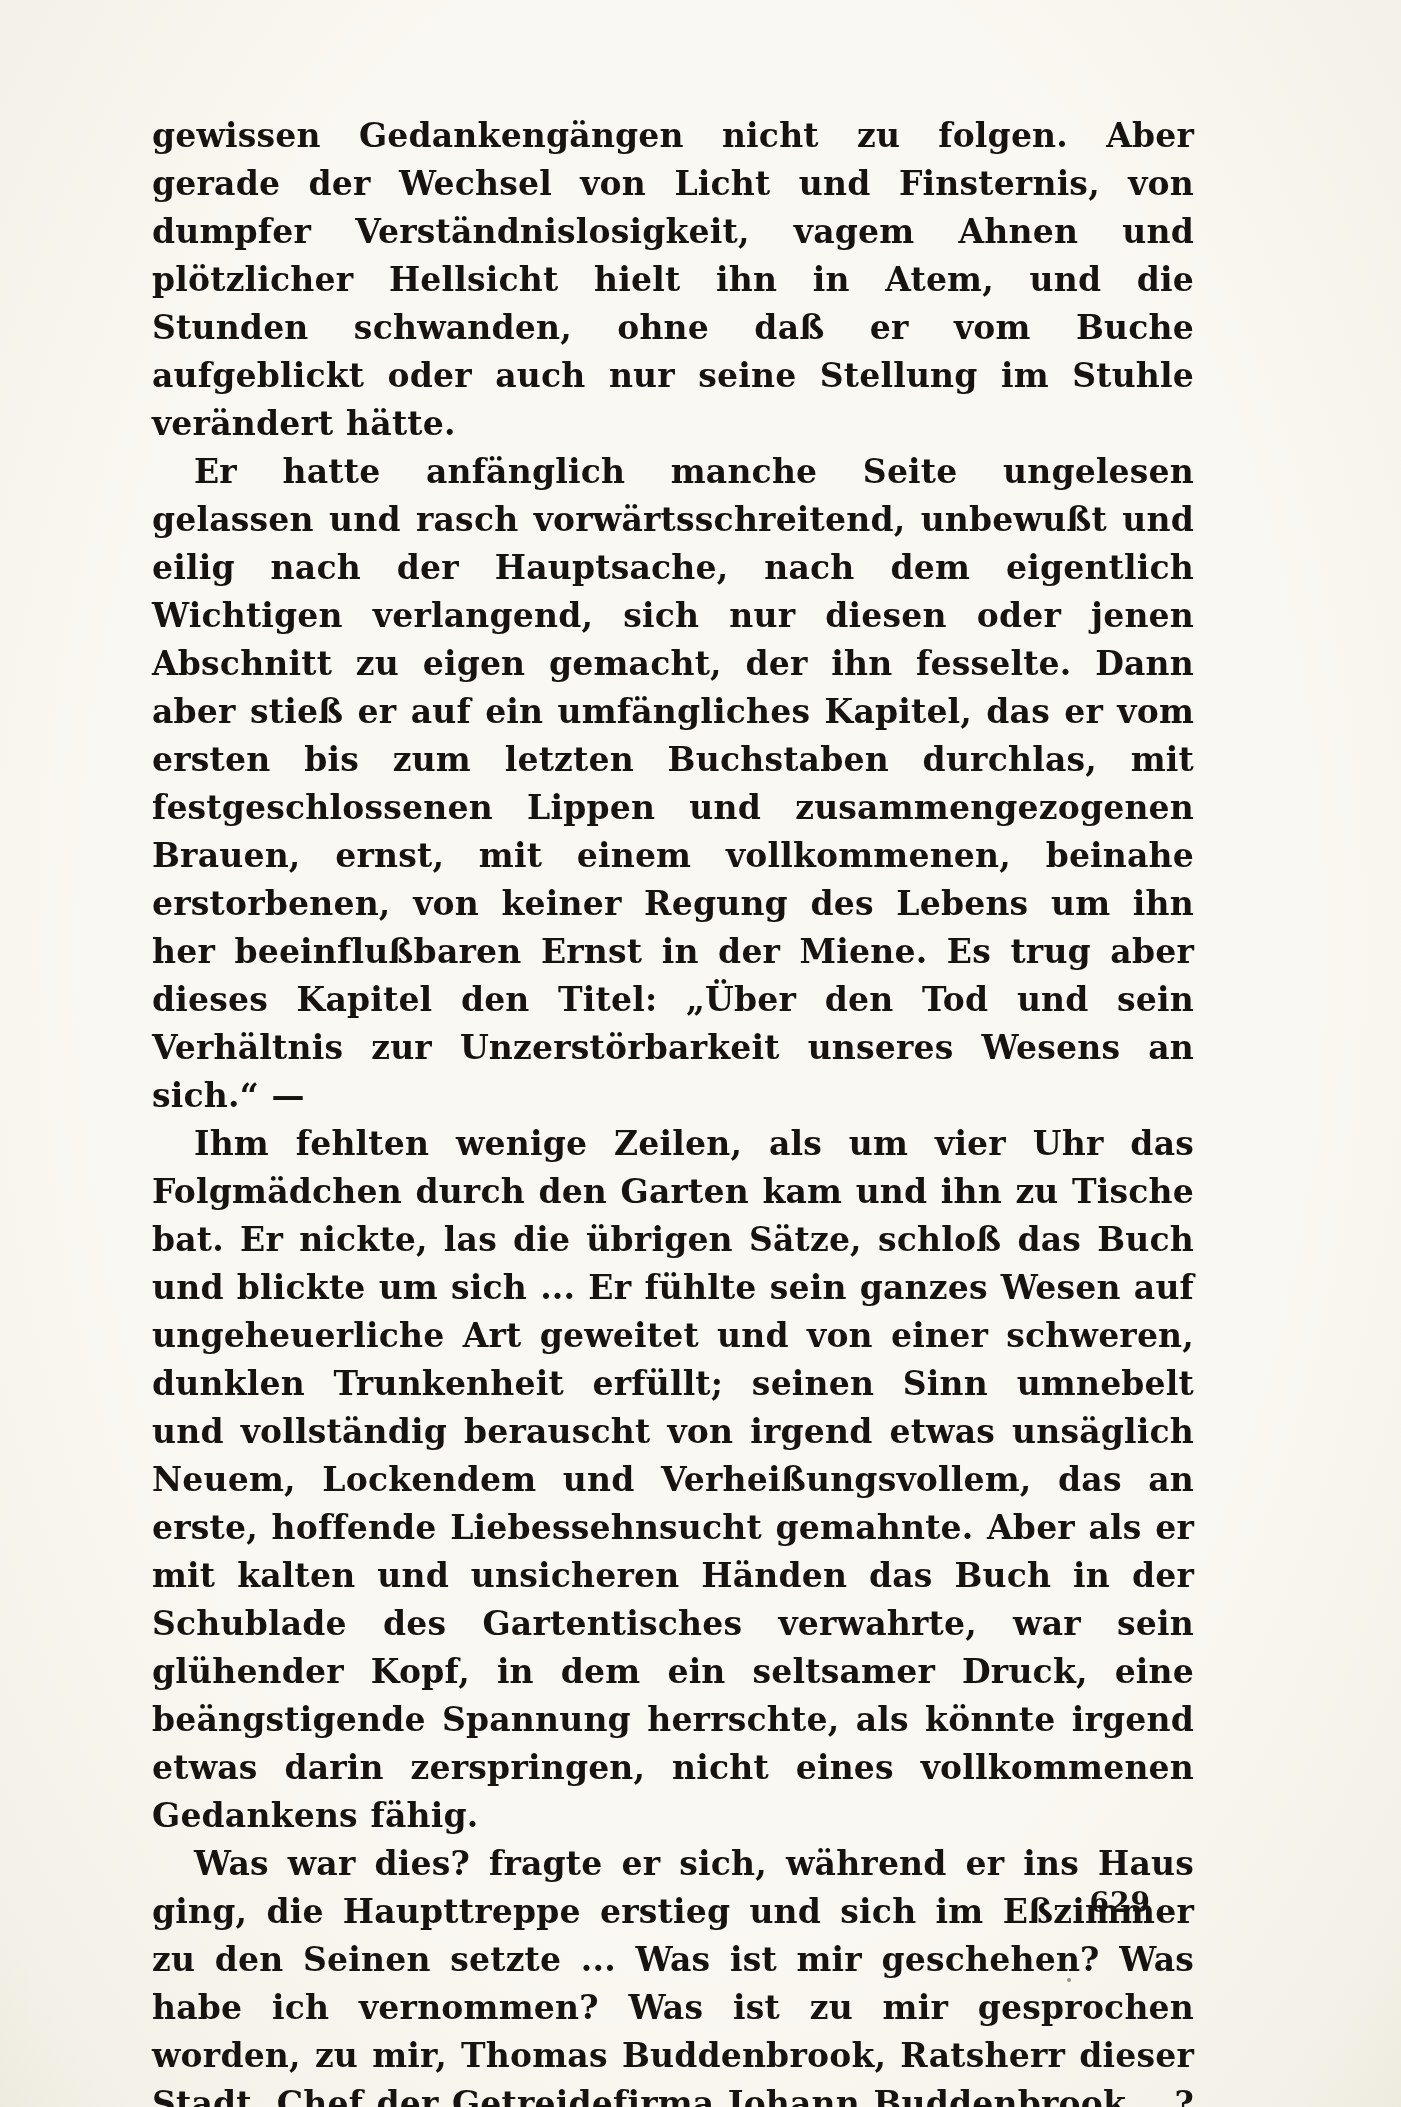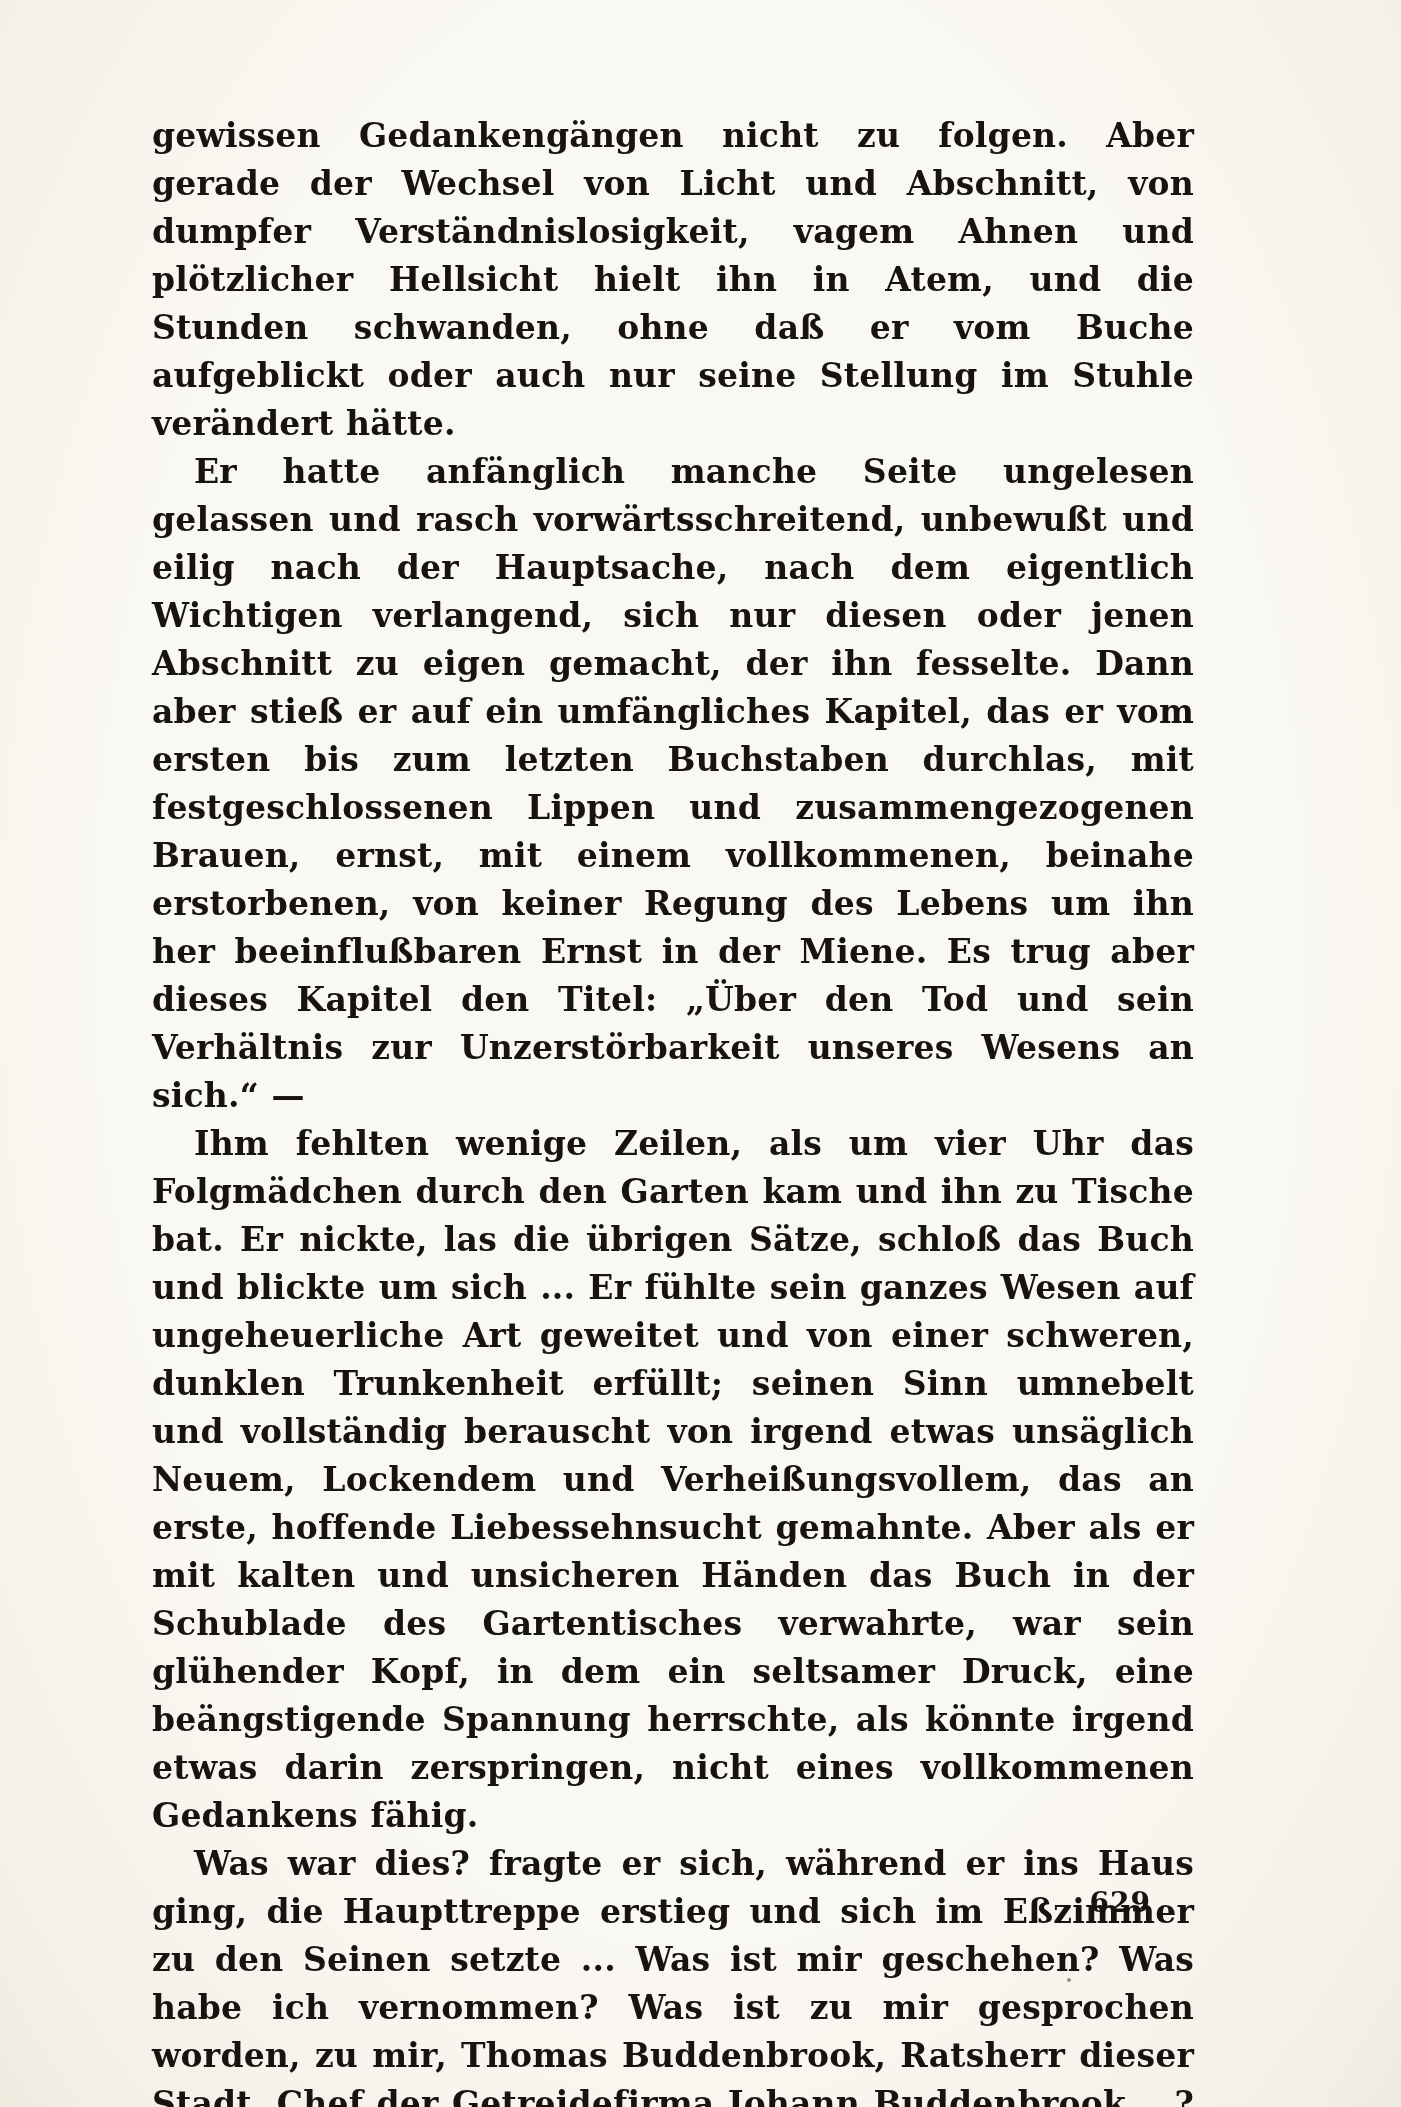--- a/index.html
+++ b/index.html
@@ -55,21 +55,21 @@
     border-radius: 50%;
     background: #6b675e;
     opacity: 0.7;
   }
 </style>
 </head>
 <body>
 
 <div class="page">
   <div class="text-block">
-    <p class="para continuation">gewissen Gedankengängen nicht zu folgen. Aber gerade der Wechsel von Licht und Abschnitt, von dumpfer Verständnislosigkeit, vagem Ahnen und plötzlicher Hellsicht hielt ihn in Atem, und die Stunden schwanden, ohne daß er vom Buche aufgeblickt oder auch nur seine Stellung im Stuhle verändert hätte.</p>
+    <p class="para continuation">gewissen Gedankengängen nicht zu folgen. Aber gerade der Wechsel von Licht und Finsternis, von dumpfer Verständnislosigkeit, vagem Ahnen und plötzlicher Hellsicht hielt ihn in Atem, und die Stunden schwanden, ohne daß er vom Buche aufgeblickt oder auch nur seine Stellung im Stuhle verändert hätte.</p>
     <p class="para">Er hatte anfänglich manche Seite ungelesen gelassen und rasch vorwärtsschreitend, unbewußt und eilig nach der Hauptsache, nach dem eigentlich Wichtigen verlangend, sich nur diesen oder jenen Abschnitt zu eigen gemacht, der ihn fesselte. Dann aber stieß er auf ein umfängliches Kapitel, das er vom ersten bis zum letzten Buchstaben durchlas, mit festgeschlossenen Lippen und zusammengezogenen Brauen, ernst, mit einem vollkommenen, beinahe erstorbenen, von keiner Regung des Lebens um ihn her beeinflußbaren Ernst in der Miene. Es trug aber dieses Kapitel den Titel: „Über den Tod und sein Verhältnis zur Unzerstörbarkeit unseres Wesens an sich.“ —</p>
     <p class="para">Ihm fehlten wenige Zeilen, als um vier Uhr das Folgmädchen durch den Garten kam und ihn zu Tische bat. Er nickte, las die übrigen Sätze, schloß das Buch und blickte um sich ... Er fühlte sein ganzes Wesen auf ungeheuerliche Art geweitet und von einer schweren, dunklen Trunkenheit erfüllt; seinen Sinn umnebelt und vollständig berauscht von irgend etwas unsäglich Neuem, Lockendem und Verheißungsvollem, das an erste, hoffende Liebessehnsucht gemahnte. Aber als er mit kalten und unsicheren Händen das Buch in der Schublade des Gartentisches verwahrte, war sein glühender Kopf, in dem ein seltsamer Druck, eine beängstigende Spannung herrschte, als könnte irgend etwas darin zerspringen, nicht eines vollkommenen Gedankens fähig.</p>
     <p class="para">Was war dies? fragte er sich, während er ins Haus ging, die Haupttreppe erstieg und sich im Eßzimmer zu den Seinen setzte ... Was ist mir geschehen? Was habe ich vernommen? Was ist zu mir gesprochen worden, zu mir, Thomas Buddenbrook, Ratsherr dieser Stadt, Chef der Getreidefirma Johann Buddenbrook ...? War dies für mich bestimmt? Kann ich es ertragen? Ich weiß nicht, was es war ... ich weiß nur, daß es zu viel, zu viel ist für mein Bürgerhirn ...</p>
   </div>
 
   <div class="page-number">629</div>
 
   <div class="speck"></div>
 </div>
 

